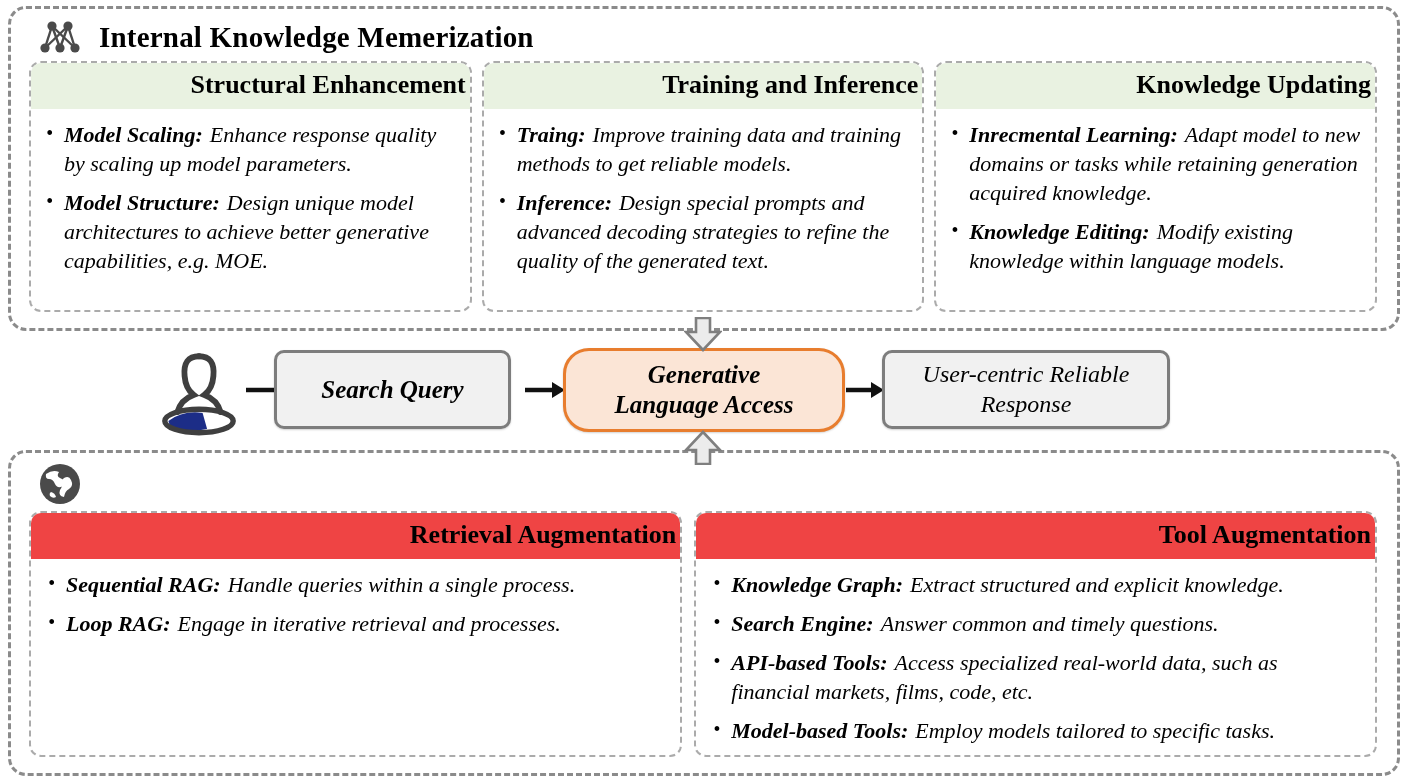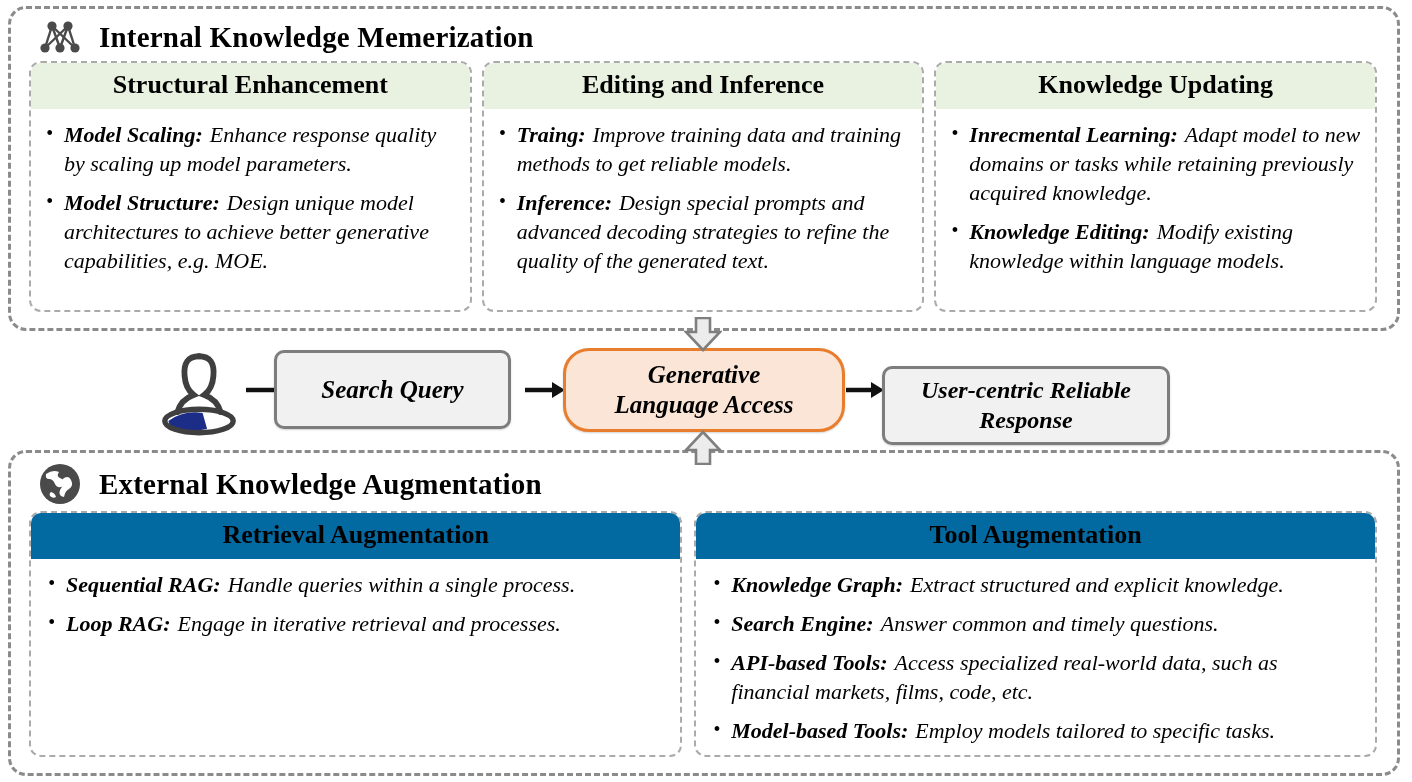--- a/index.html
+++ b/index.html
@@ -43,26 +43,26 @@
     border-radius:12px;
     background:#fff;
     box-sizing:border-box;
     overflow:hidden;
     display:flex;flex-direction:column;
     flex:1 1 0;
   }
   .card.w-left{flex:662 1 0;}
   .card.w-right{flex:692 1 0;}
   .card-header{
-    text-align:center;
+    text-align:right;
     font-size:26px;font-weight:bold;
     padding:7px 4px 9px;
   }
   .card-header.green{background:#e9f2e1;}
-  .card-header.blue{background:#0369a1;}
+  .card-header.blue{background:#ef4444;}
   .card-list{
     list-style:none;margin:0;
     padding:11px 14px 8px 8px;
     font-size:22px;line-height:1.32;
   }
   .container.bottom .card-list{padding:11px 24px 8px 10px;}
   .card-list li{
     position:relative;
     padding-left:25px;
     margin-bottom:10px;
@@ -91,21 +91,21 @@
     border-radius:10px;
   }
   .box-orange{
     background:#fbe5d6;
     border:3.5px solid #e87d2e;
     border-radius:26px;
     font-style:italic;
   }
   #search-query-box{left:274px;top:350px;width:237px;height:79px;font-size:25px;font-weight:bold;font-style:italic;}
   #glm-box{left:563px;top:348px;width:282px;height:84px;font-size:25px;font-weight:bold;line-height:1.22;}
-  #response-box{left:882px;top:366px;width:288px;height:79px;font-size:24px;font-weight:bold;font-style:italic;line-height:1.22;}
+  #response-box{left:882px;top:350px;width:288px;height:79px;font-size:24px;font-weight:normal;font-style:italic;line-height:1.22;}
 
   .abs{position:absolute;}
   .z-top{z-index:5;}
 </style>
 </head>
 <body>
 
 <div class="canvas">
 
   <section class="container top">
@@ -133,31 +133,31 @@
 
       <div class="card">
         <div class="card-header green">Structural Enhancement</div>
         <ul class="card-list">
           <li><span class="term">Model Scaling:</span><span class="desc">Enhance response quality by scaling up model parameters.</span></li>
           <li><span class="term">Model Structure:</span><span class="desc">Design unique model architectures to achieve better generative capabilities, e.g. MOE.</span></li>
         </ul>
       </div>
 
       <div class="card">
-        <div class="card-header green">Editing and Inference</div>
+        <div class="card-header green">Training and Inference</div>
         <ul class="card-list">
           <li><span class="term">Traing:</span><span class="desc">Improve training data and training methods to get reliable models.</span></li>
           <li><span class="term">Inference:</span><span class="desc">Design special prompts and advanced decoding strategies to refine the quality of the generated text.</span></li>
         </ul>
       </div>
 
       <div class="card">
         <div class="card-header green">Knowledge Updating</div>
         <ul class="card-list">
-          <li><span class="term">Inrecmental Learning:</span><span class="desc">Adapt model to new domains or tasks while retaining previously acquired knowledge.</span></li>
+          <li><span class="term">Inrecmental Learning:</span><span class="desc">Adapt model to new domains or tasks while retaining generation acquired knowledge.</span></li>
           <li><span class="term">Knowledge Editing:</span><span class="desc">Modify existing knowledge within language models.</span></li>
         </ul>
       </div>
 
     </div>
   </section>
 
   <svg class="abs" style="left:154px;top:348px;" width="90" height="92" viewBox="0 0 100 100">
     <path d="M16 80 Q32 68 54 71 L59 89 Q34 94 18 87 Z" fill="#1c2d87"></path>
     <ellipse cx="50" cy="80" rx="38" ry="13" fill="none" stroke="#3f3f3f" stroke-width="6"></ellipse>
@@ -202,21 +202,20 @@
   </svg>
 
   <section class="container bottom">
     <div class="section-title-row">
       <svg class="title-icon" width="46" height="46" viewBox="0 0 46 46">
         <circle cx="23" cy="23" r="20" fill="#4a4a4a"></circle>
         <path d="M9 13 q7 -5 13 -2 q-3 4 1 6 q6 2 4 8 q-7 3 -9 -2 q-2 -5 -6 -5 q-4 0 -3 -5z" fill="#fff"></path>
         <path d="M27 17 q5 -3 7 2 q3 6 -2 9 q-4 2 -5 8 q-6 -1 -4 -7 q3 -4 2 -8 q0 -3 2 -4z" fill="#fff"></path>
         <path d="M14 31 q4 1 5 5 q-3 2 -6 -1 q-1 -3 1 -4z" fill="#fff"></path>
       </svg>
-      <span class="section-title">External Knowledge Augmentation</span>
     </div>
     <div class="cards-row">
 
       <div class="card w-left">
         <div class="card-header blue">Retrieval Augmentation</div>
         <ul class="card-list">
           <li><span class="term">Sequential RAG:</span><span class="desc">Handle queries within a single process.</span></li>
           <li><span class="term">Loop RAG:</span><span class="desc">Engage in iterative retrieval and processes.</span></li>
         </ul>
       </div>

